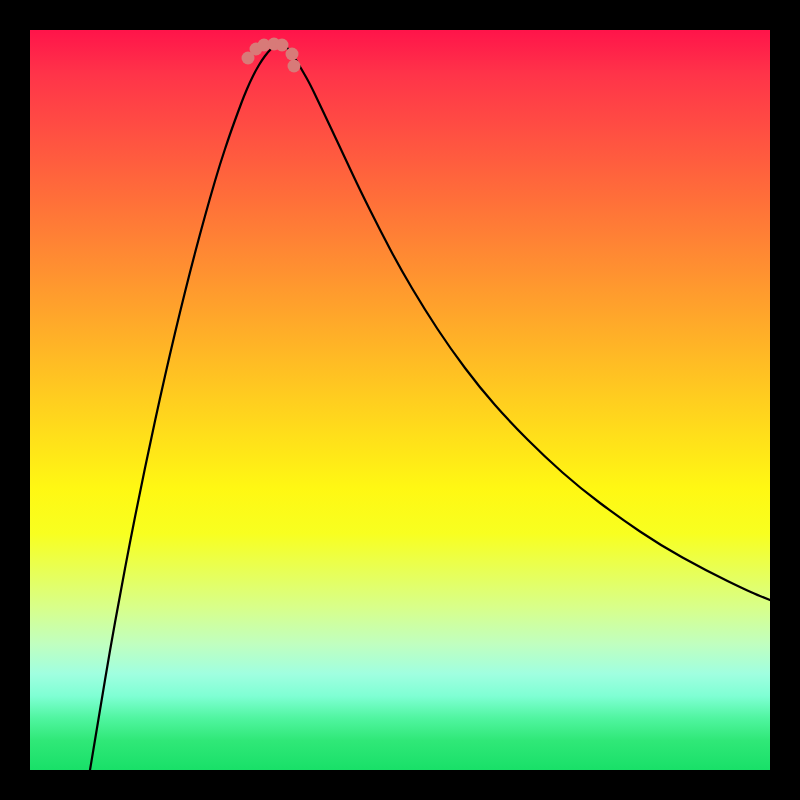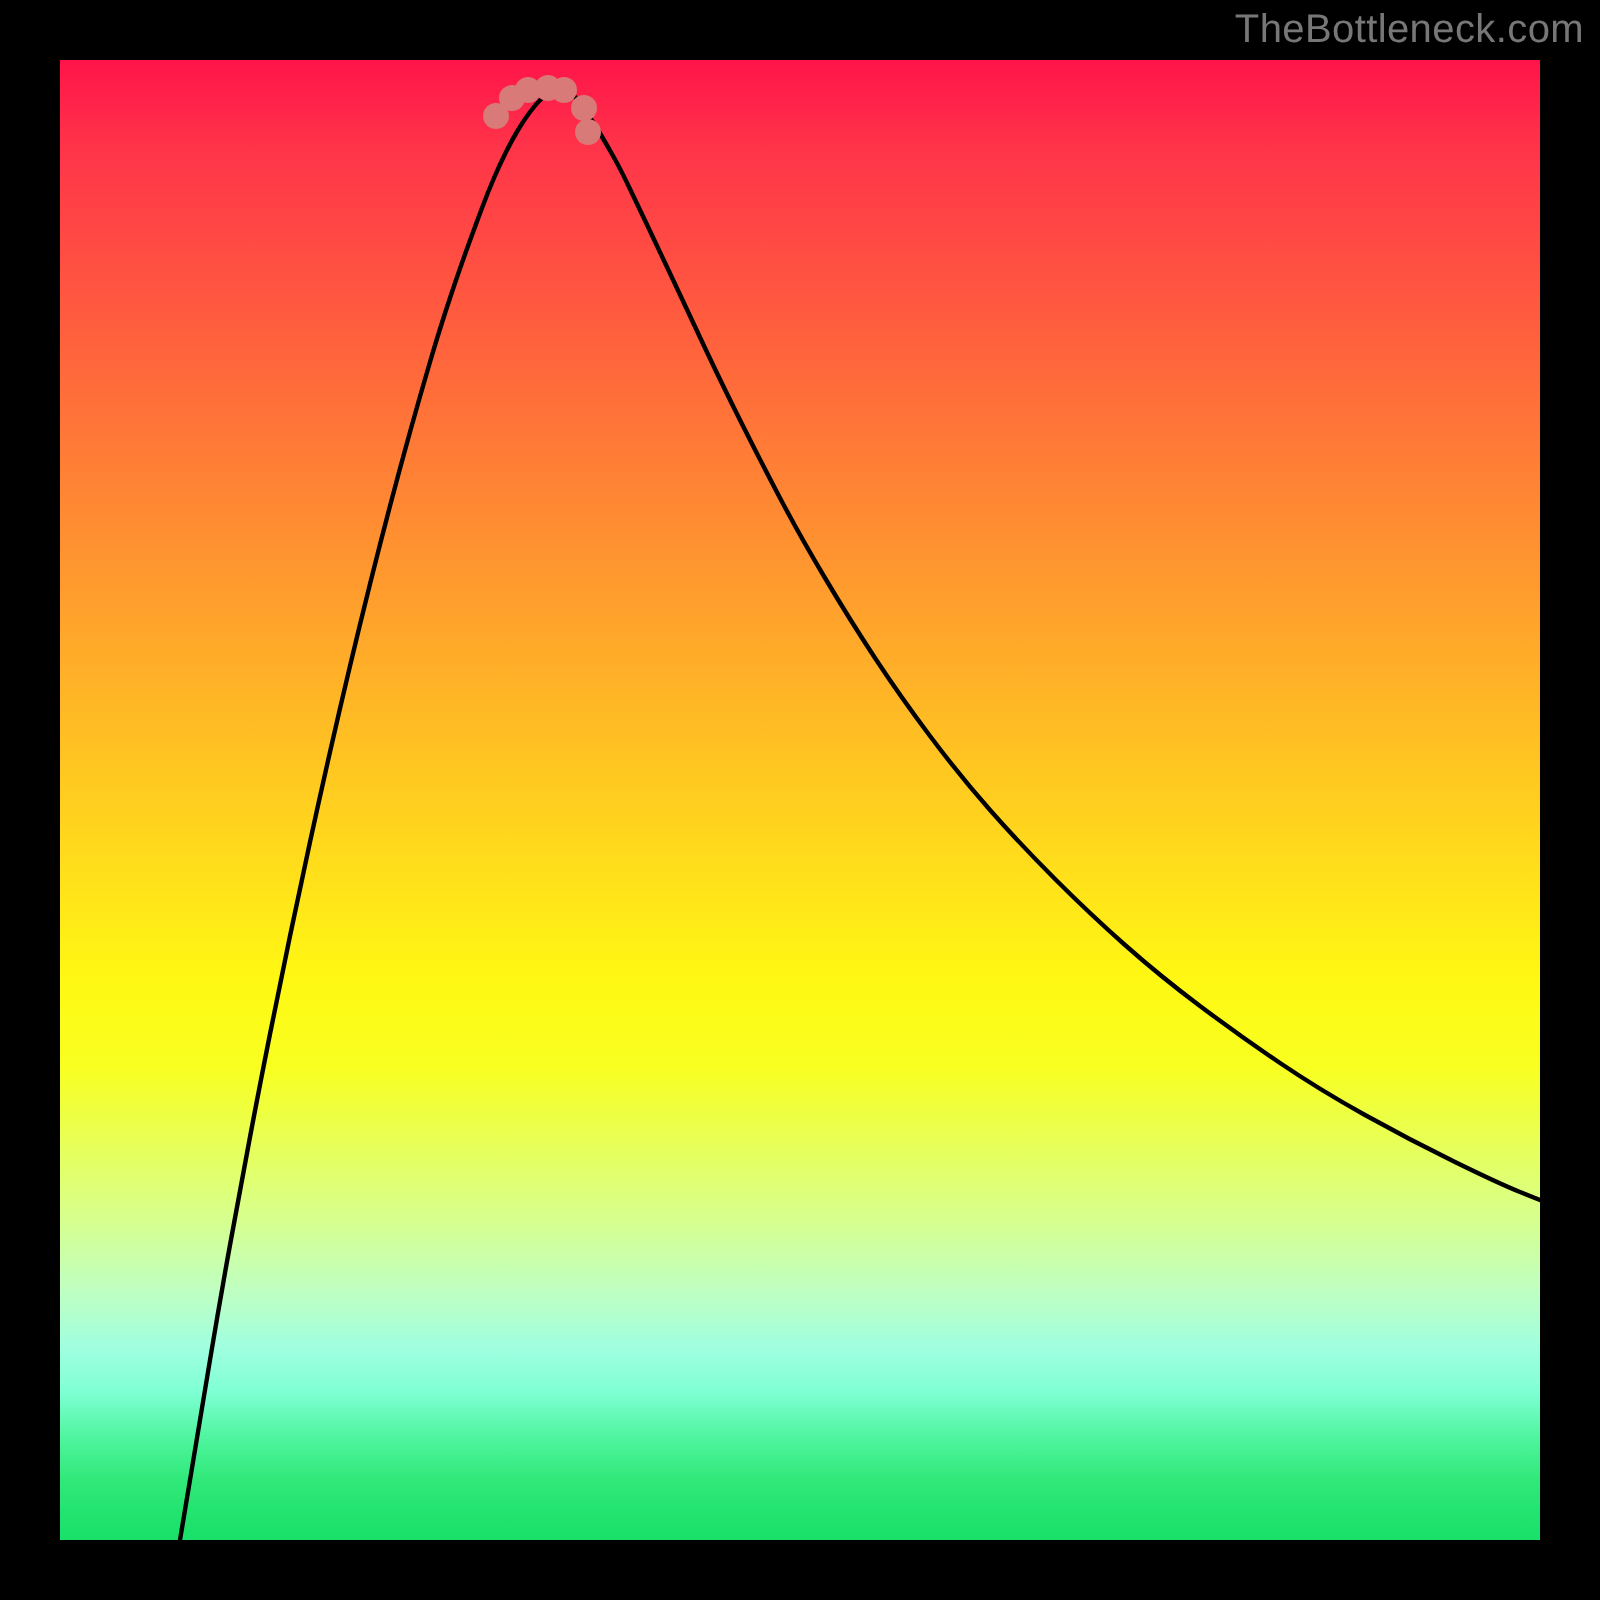--- a/index.html
+++ b/index.html
@@ -63,21 +63,20 @@
     font-size: 20px;
     font-weight: 400;
     letter-spacing: 0.2px;
   }
 </style>
 </head>
 <body>
 
 <div class="frame">
 
-  <div class="watermark">TheBottleneck.com</div>
 
   <div class="plot-area">
     <svg class="curves" viewBox="0 0 740 740">
       <path id="left-curve-path" fill="none" stroke-width="2.2" stroke-linecap="round" stroke-linejoin="round" d="M 60 740 Q 60 740 65 710 Q 70 680 75 650 Q 80 620 85 592.5 Q 90 565 95 538.5 Q 100 512 105 487 Q 110 462 115 438 Q 120 414 125 391 Q 130 368 135 346 Q 140 324 145 303 Q 150 282 155 262 Q 160 242 165 223 Q 170 204 175 186 Q 180 168 185 151 Q 190 134 195 119 Q 200 104 204 93 Q 208 82 211 74 Q 214 66 217 59 Q 220 52 223 46 Q 226 40 229 35 Q 232 30 235 26 Q 238 22 241.5 18.5 T 245 15" stroke="#000000"></path>
       <path id="right-curve-path" fill="none" stroke-width="2.2" stroke-linecap="round" stroke-linejoin="round" d="M 255 15 Q 255 15 257.5 18.5 Q 260 22 263 26 Q 266 30 269 35 Q 272 40 276 47 Q 280 54 285 64.5 Q 290 75 295 85.5 Q 300 96 307.5 112 Q 315 128 322.5 144 Q 330 160 340 180 Q 350 200 360 219 Q 370 238 382.5 259 Q 395 280 407.5 299 Q 420 318 435 338 Q 450 358 465 375 Q 480 392 497.5 409.5 Q 515 427 532.5 442.5 Q 550 458 570 473 Q 590 488 610 501.5 Q 630 515 652.5 527.5 Q 675 540 697.5 551 Q 720 562 730 566 T 740 570" stroke="#000000"></path>
       <g id="valley-dots-group">
           <circle cx="218" cy="28" r="6.5" fill="#d87a78"></circle>
           <circle cx="226" cy="19" r="6.5" fill="#d87a78"></circle>
           <circle cx="234" cy="15" r="6.5" fill="#d87a78"></circle>
           <circle cx="244" cy="14" r="6.5" fill="#d87a78"></circle>

